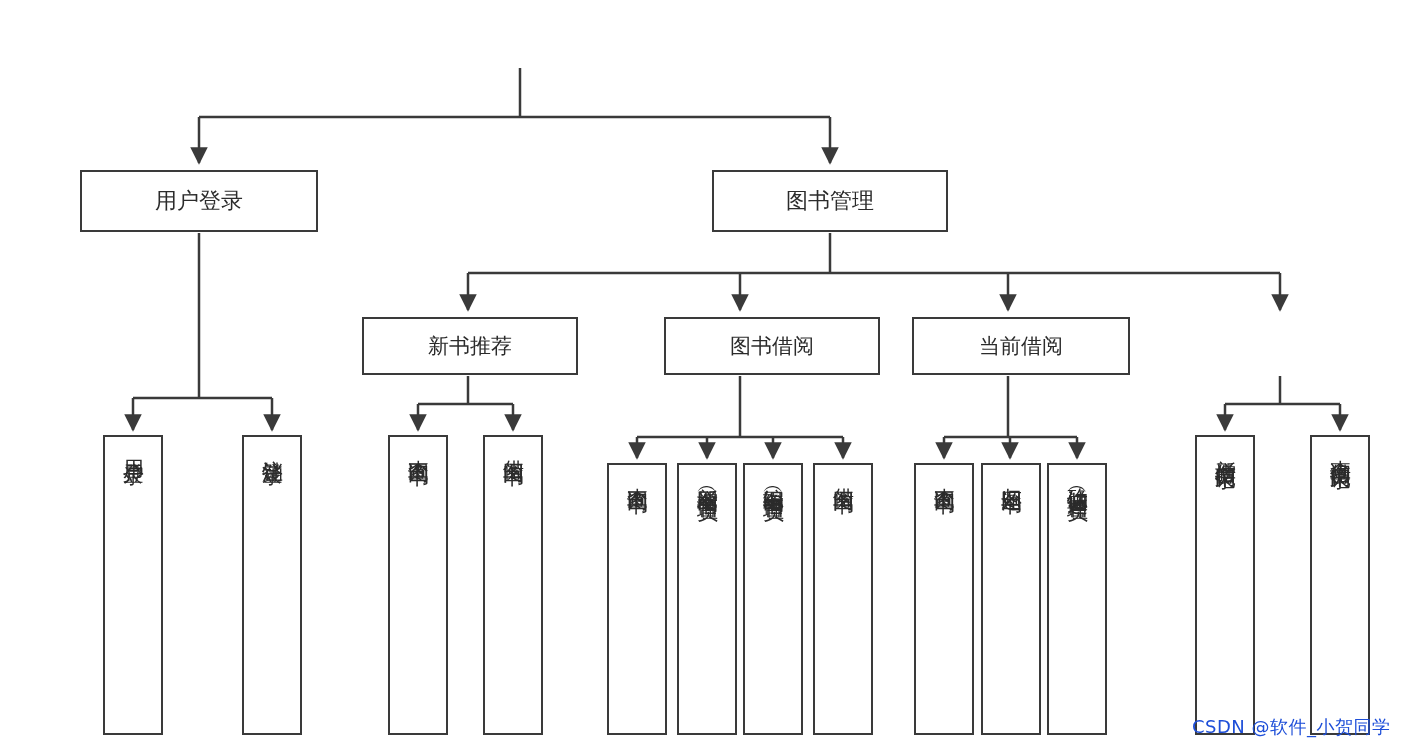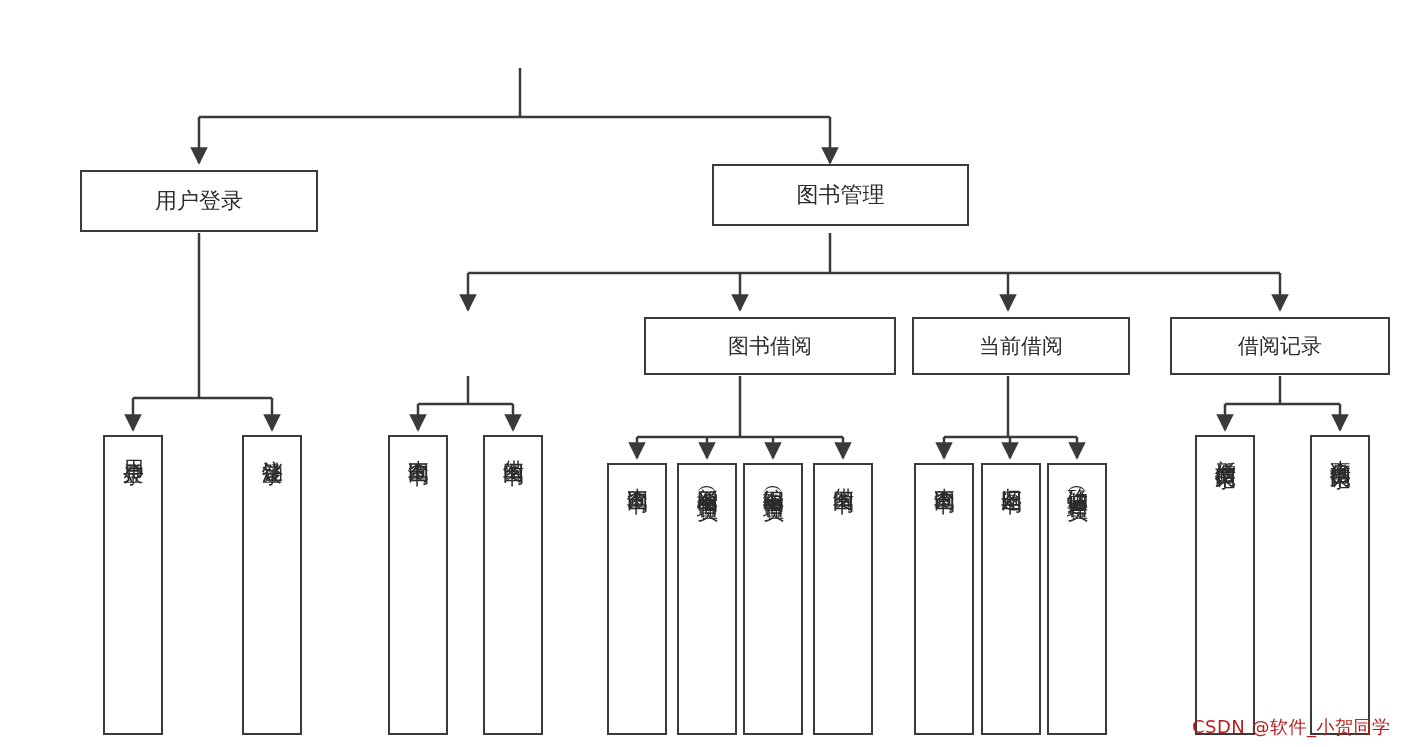--- a/index.html
+++ b/index.html
@@ -54,21 +54,21 @@
   .node.leaf .vtext {
     writing-mode: vertical-rl;
     text-orientation: upright;
     letter-spacing: 2px;
     line-height: 1;
     white-space: nowrap;
   }
   .watermark {
     position: absolute;
     font-size: 18px;
-    color: #b91c1c;
+    color: #1d4ed8;
     white-space: nowrap;
     letter-spacing: 0.5px;
   }
 </style>
 </head>
 <body>
 
 <div id="canvas">
 
   <svg id="edges" viewBox="0 0 1405 747" xmlns="http://www.w3.org/2000/svg">
@@ -119,32 +119,32 @@
       <path d="M 1225 404 L 1340 404"></path>
       <path d="M 1225 404 L 1225 430" marker-end="url(#arrow)"></path>
       <path d="M 1340 404 L 1340 430" marker-end="url(#arrow)"></path>
     </g>
   </svg>
 
 
   <div class="node lvl2" style="left:80px; top:170px; width:238px; height:62px;">
     <span>用户登录</span>
   </div>
-  <div class="node lvl2" style="left:712px; top:164px; width:257px; height:62px;">
+  <div class="node lvl2" style="left:712px; top:170px; width:236px; height:62px;">
     <span>图书管理</span>
   </div>
 
-  <div class="node lvl3" style="left:644px; top:317px; width:252px; height:58px;">
+  <div class="node lvl3" style="left:362px; top:317px; width:216px; height:58px;">
+    <span>新书推荐</span>
+  </div>
+  <div class="node lvl3" style="left:664px; top:317px; width:216px; height:58px;">
     <span>图书借阅</span>
   </div>
   <div class="node lvl3" style="left:912px; top:317px; width:218px; height:58px;">
     <span>当前借阅</span>
-  </div>
-  <div class="node lvl3" style="left:1170px; top:317px; width:220px; height:58px;">
-    <span>借阅记录</span>
   </div>
 
   <div class="node leaf" style="left:103px; top:435px; width:60px; height:300px;">
     <span class="vtext">用户登录</span>
   </div>
   <div class="node leaf" style="left:242px; top:435px; width:60px; height:300px;">
     <span class="vtext">注销登录</span>
   </div>
 
   <div class="node leaf" style="left:388px; top:435px; width:60px; height:300px;">

